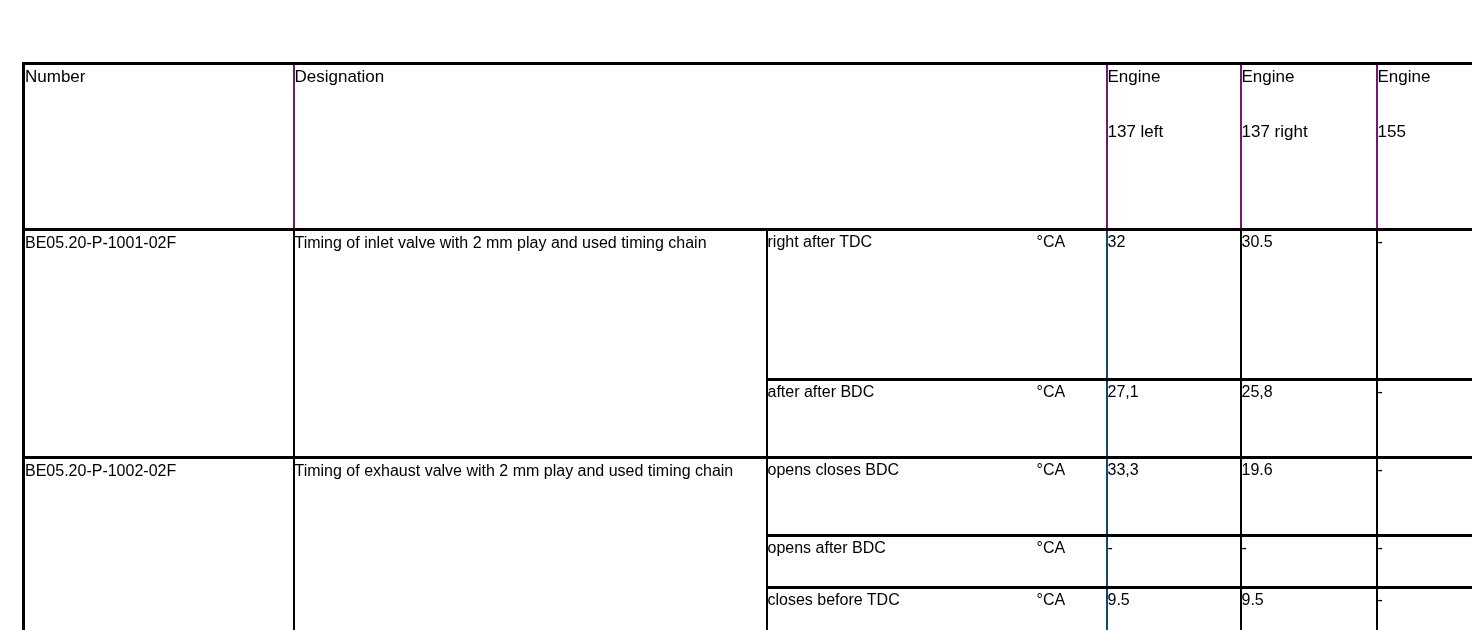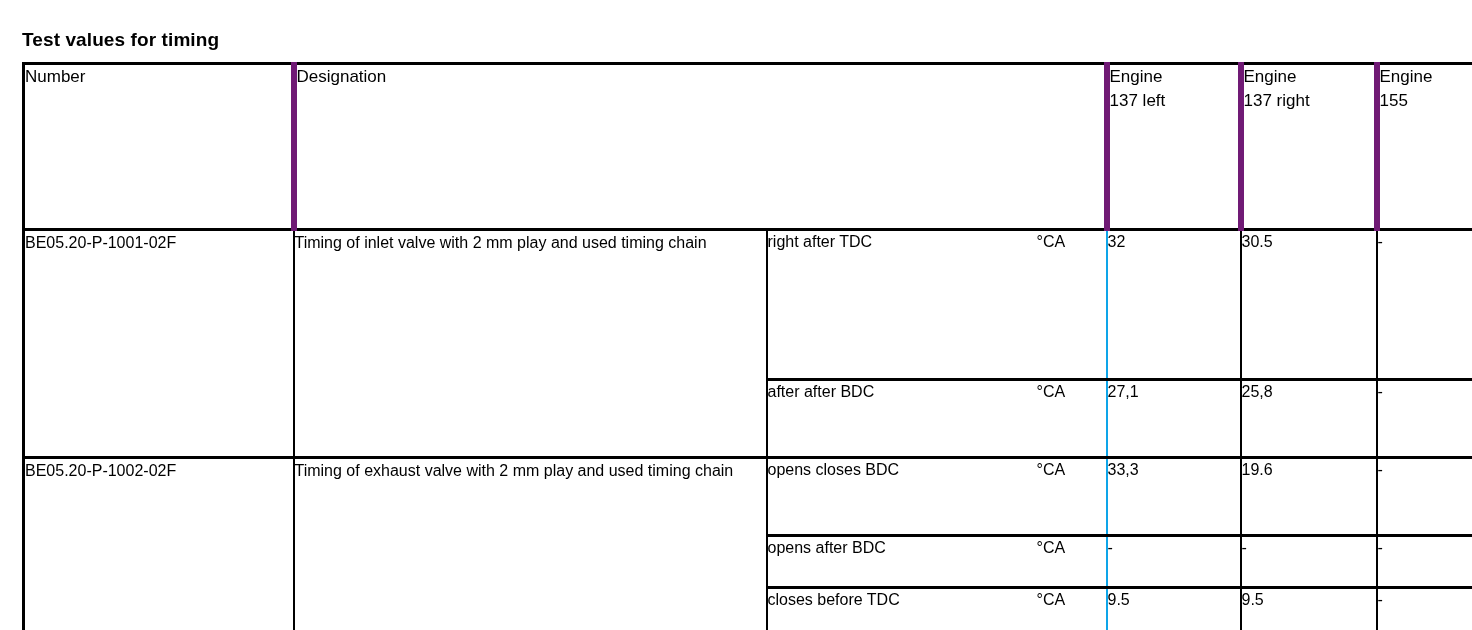--- a/index.html
+++ b/index.html
@@ -60,29 +60,29 @@
   table.spec td, table.spec th {
     vertical-align: top;
     padding: 0;
     font-weight: normal;
     text-align: left;
   }
 
   
   .hdr-cell {
     height: 166px;
-    border-right: 6px solid #701a75;
+    border-right: 2px solid #701a75;
     border-bottom: 3px solid #000;
     padding: 14px 0 0 12px;
     font-size: 17px;
     font-weight: bold;
     line-height: 24px;
   }
   .hdr-cell.last { border-right: none; }
-  .hdr-cell .l2 { display: block; }
+  .hdr-cell .l2 { display: block; margin-top: 31px; }
 
   
   .grp-number, .grp-desig {
     border-right: 2px solid #000;
     padding: 12px 10px 0 12px;
     font-size: 16px;
     line-height: 23px;
   }
   .grp-number { font-size: 16px; padding-top: 14px; }
 
@@ -96,21 +96,21 @@
     padding: 12px 8px 0 12px;
     font-size: 16px;
     line-height: 22px;
     white-space: nowrap;
   }
   .unit-cell {
     padding: 12px 14px 0 0;
     font-size: 16px;
     line-height: 22px;
     text-align: left;
-    border-right: 2px solid #0ea5e9;
+    border-right: 2px solid #0c4a6e;
   }
   .val-cell {
     padding: 12px 8px 0 10px;
     font-size: 16px;
     line-height: 22px;
     border-right: 2px solid #000;
     white-space: nowrap;
   }
   .val-cell.last { border-right: none; }
 
@@ -127,21 +127,20 @@
   .h-tall  { height: 150px; }
   .h-mid   { height: 78px; }
   .h-short { height: 52px; }
   .h-last  { height: 64px; }
 </style>
 </head>
 <body>
 
 <div class="page">
 
-  <div class="doc-title">Test values for timing</div>
 
   <div class="table-wrap">
     <table class="spec">
       <colgroup>
         <col class="c-number">
         <col class="c-desig">
         <col class="c-cond">
         <col class="c-unit">
         <col class="c-e137l">
         <col class="c-e137r">

